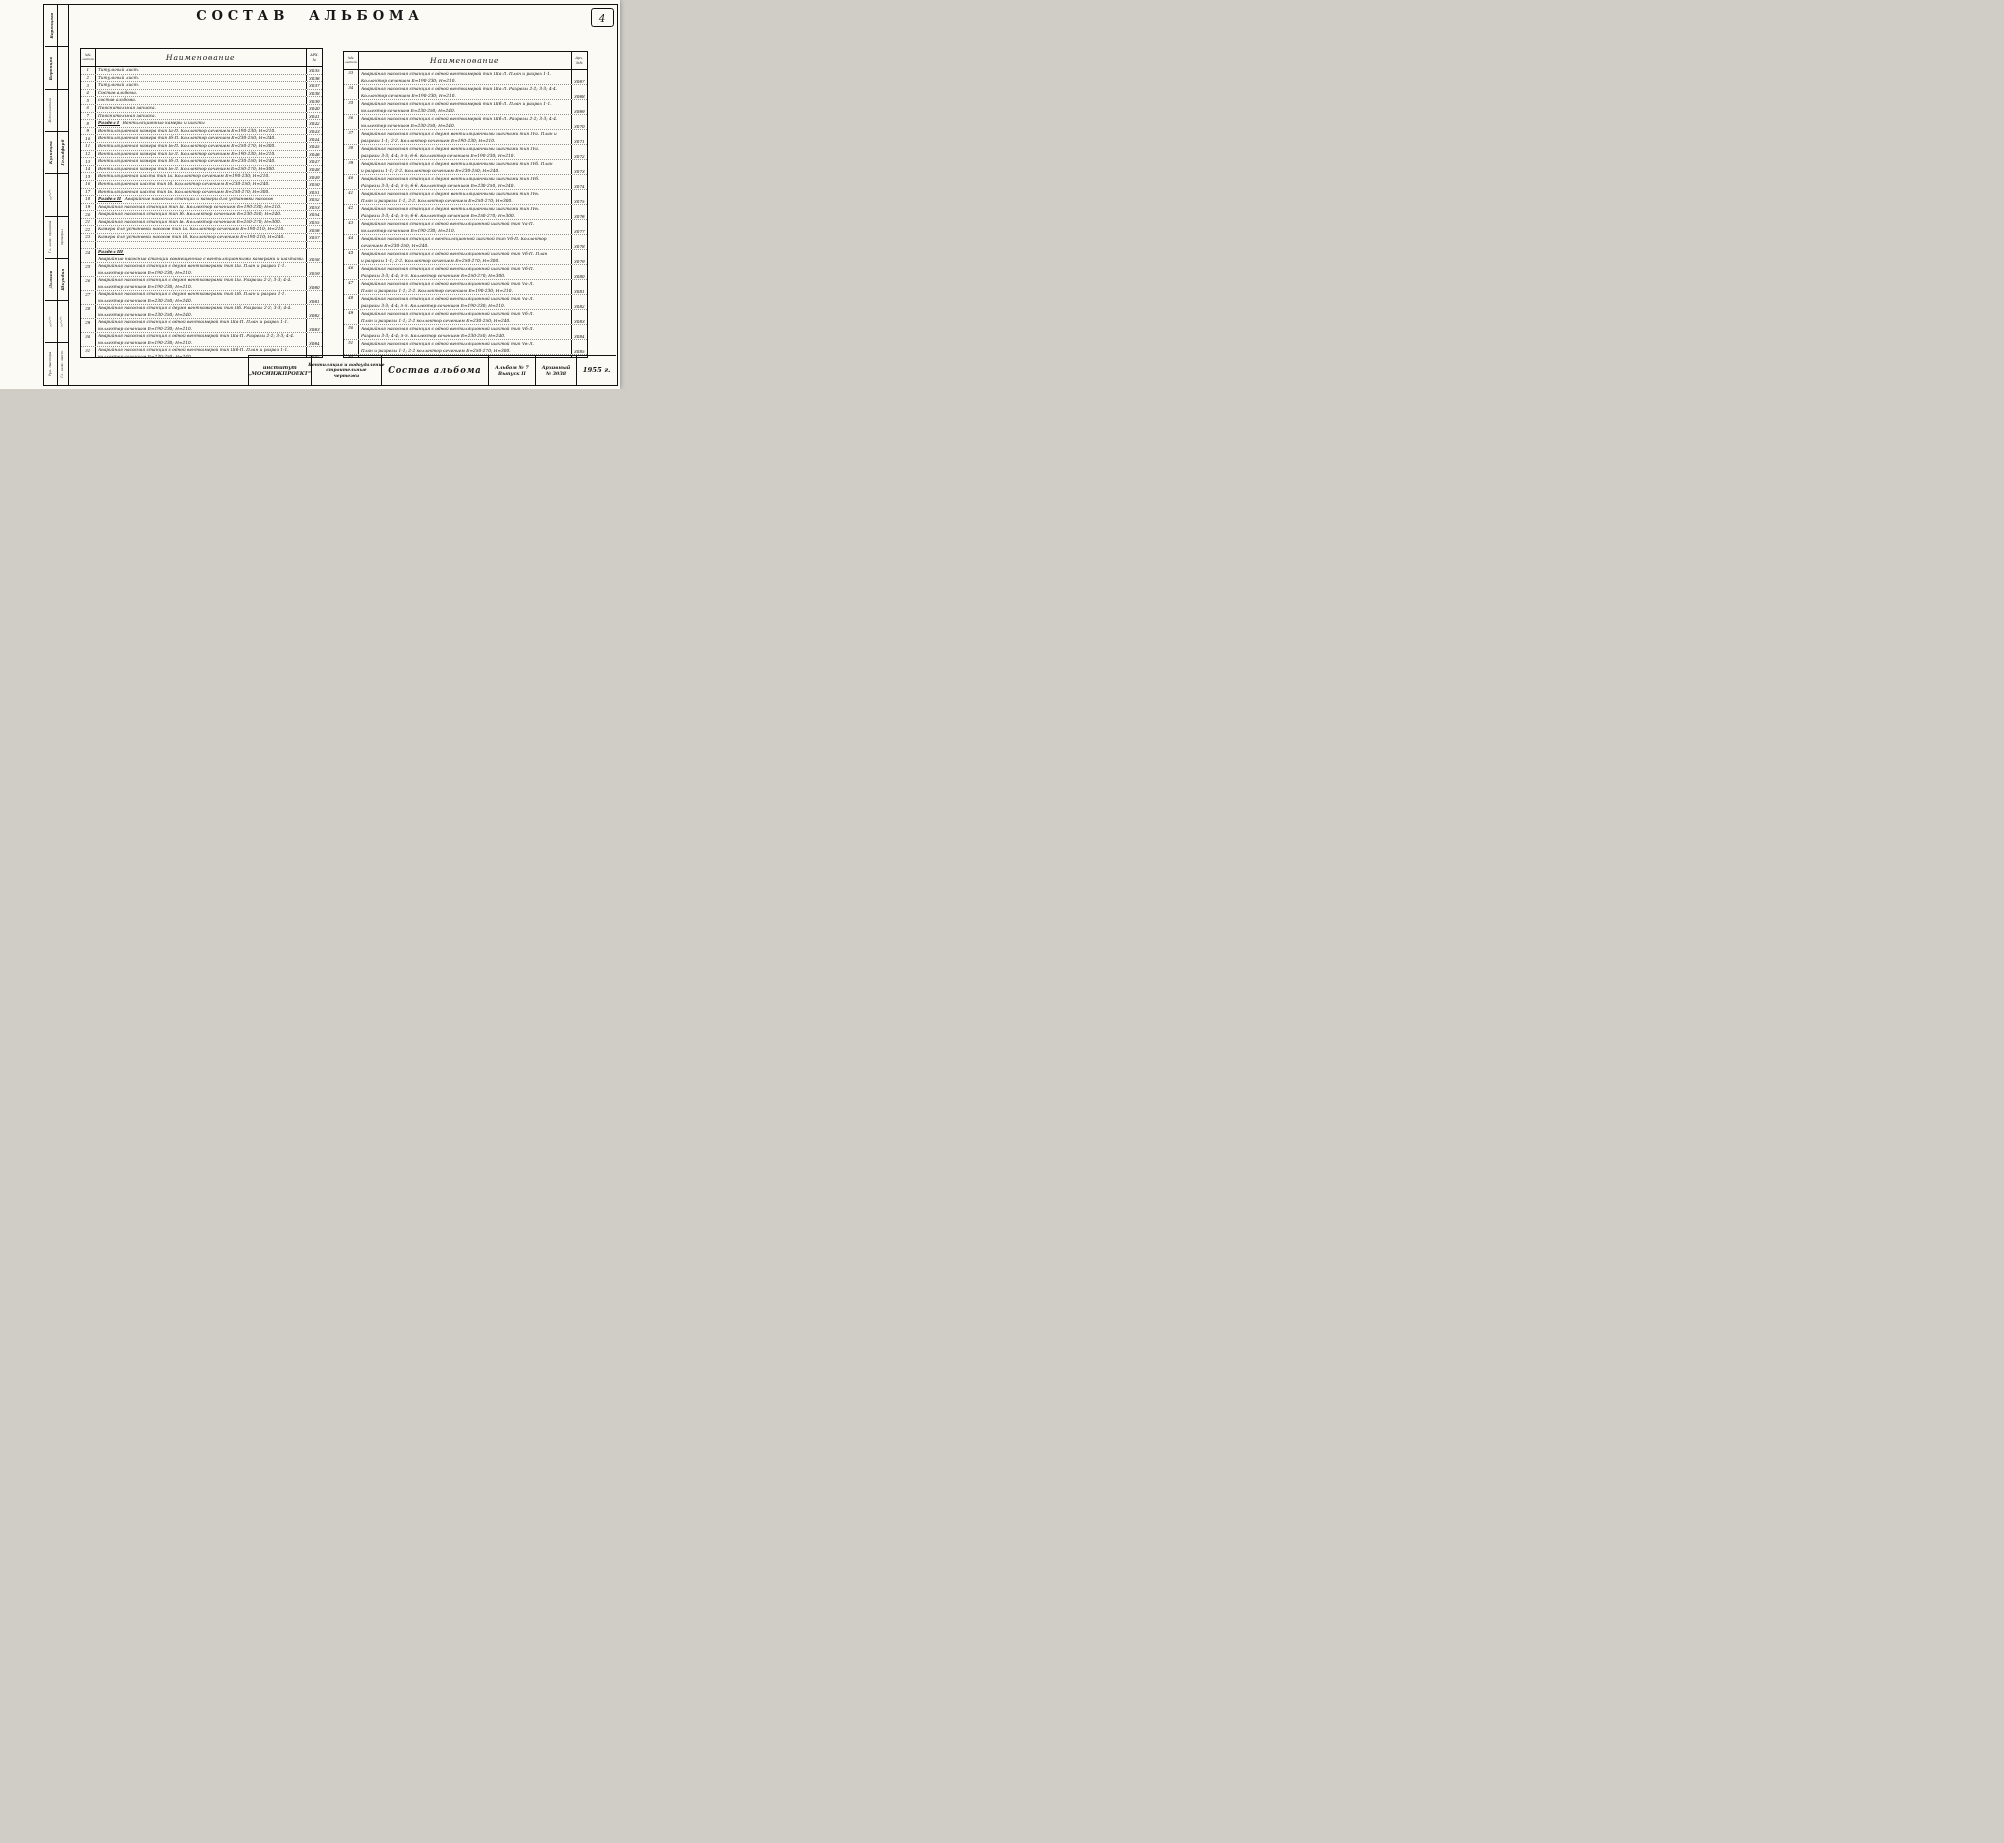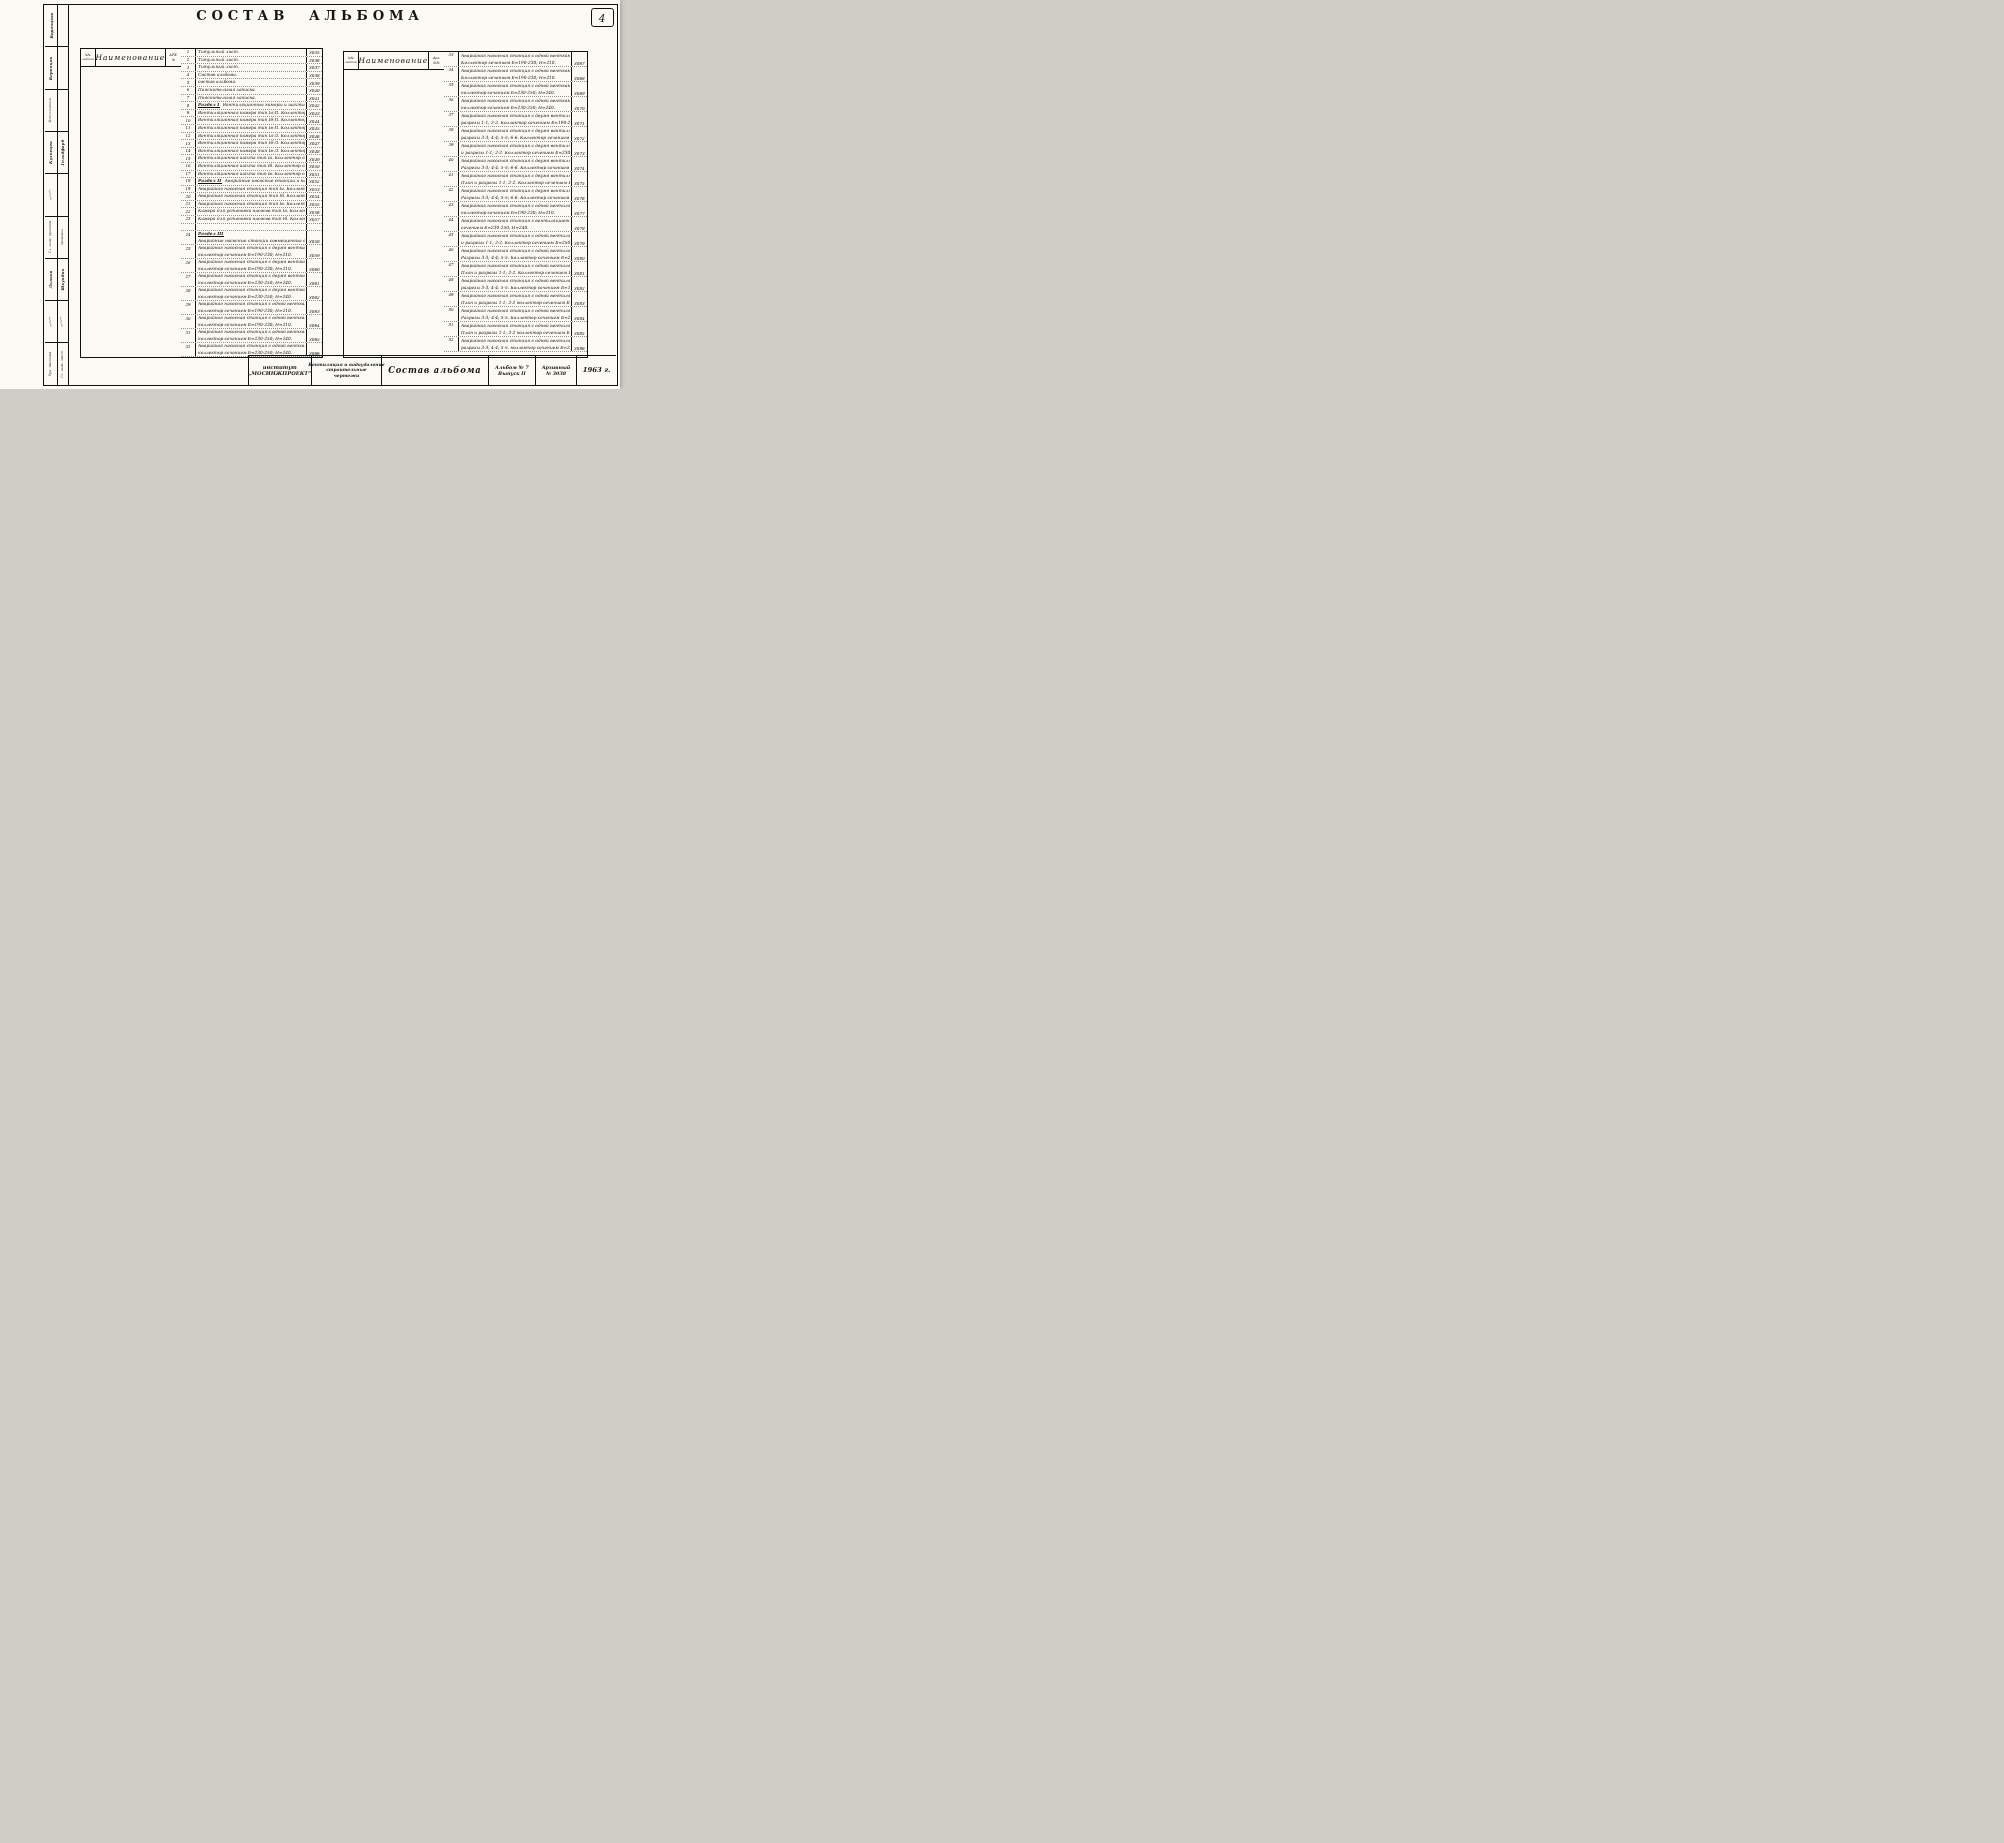--- a/index.html
+++ b/index.html
@@ -25,21 +25,21 @@
     position:absolute;left:120px;right:120px;top:8px;text-align:center;
     font-size:13.2px;font-weight:bold;letter-spacing:4.8px;word-spacing:10.4px;
     font-family:"DejaVu Serif",serif;
   }
   .page-num-box{
     position:absolute;right:6.4px;top:8px;width:21px;height:17px;
     border:1.4px solid #111;border-radius:2.8px;display:flex;align-items:center;justify-content:center;
     font-size:10.4px;font-style:italic;
   }
   
-  .ctable{position:absolute;border:1px solid #111;border-top-width:1.4px;background:transparent;display:flex;flex-direction:row;}
+  .ctable{position:absolute;border:1px solid #111;border-top-width:1.4px;background:transparent;display:flex;flex-direction:column;}
   .t-left{left:80px;top:48px;width:241px;height:308px;}
   .t-right{left:343px;top:51px;width:243px;height:305px;}
   .t-head{display:flex;border-bottom:1.2px solid #111;height:17px;flex:0 0 auto;}
   .h-num{width:13.6px;border-right:0.8px solid #111;display:flex;flex-direction:column;align-items:center;justify-content:center;font-size:3px;font-style:italic;line-height:1.15;text-align:center;}
   .h-name{flex:1;display:flex;align-items:center;justify-content:center;font-size:7.6px;font-style:italic;letter-spacing:0.8px;}
   .h-arx{width:15.2px;border-left:0.8px solid #111;display:flex;flex-direction:column;align-items:center;justify-content:center;font-size:3.4px;font-style:italic;line-height:1.2;text-align:center;}
   .t-body{flex:1 1 auto;display:flex;flex-direction:column;overflow:hidden;}
   .t-row{display:flex;border-bottom:0.4px dotted rgba(20,20,20,.45);}
   .c-num{width:13.6px;border-right:0.8px solid #111;text-align:center;font-size:4px;font-style:italic;padding-top:0.4px;flex:0 0 auto;}
   .c-name{flex:1;padding-left:2.4px;padding-right:0.8px;min-width:0;}
@@ -591,17 +591,17 @@
     </div>
     <div class="tb-cell tb-title">Состав альбома</div>
     <div class="tb-cell tb-album">
       <div class="tb-line">Альбом № 7</div>
       <div class="tb-line">Выпуск II</div>
     </div>
     <div class="tb-cell tb-arch">
       <div class="tb-line">Архивный</div>
       <div class="tb-line">№ 3038</div>
     </div>
-    <div class="tb-cell tb-year">1963 г.</div>
+    <div class="tb-cell tb-year">1955 г.</div>
   </div>
 
 </div>
 
 
 </body></html>

